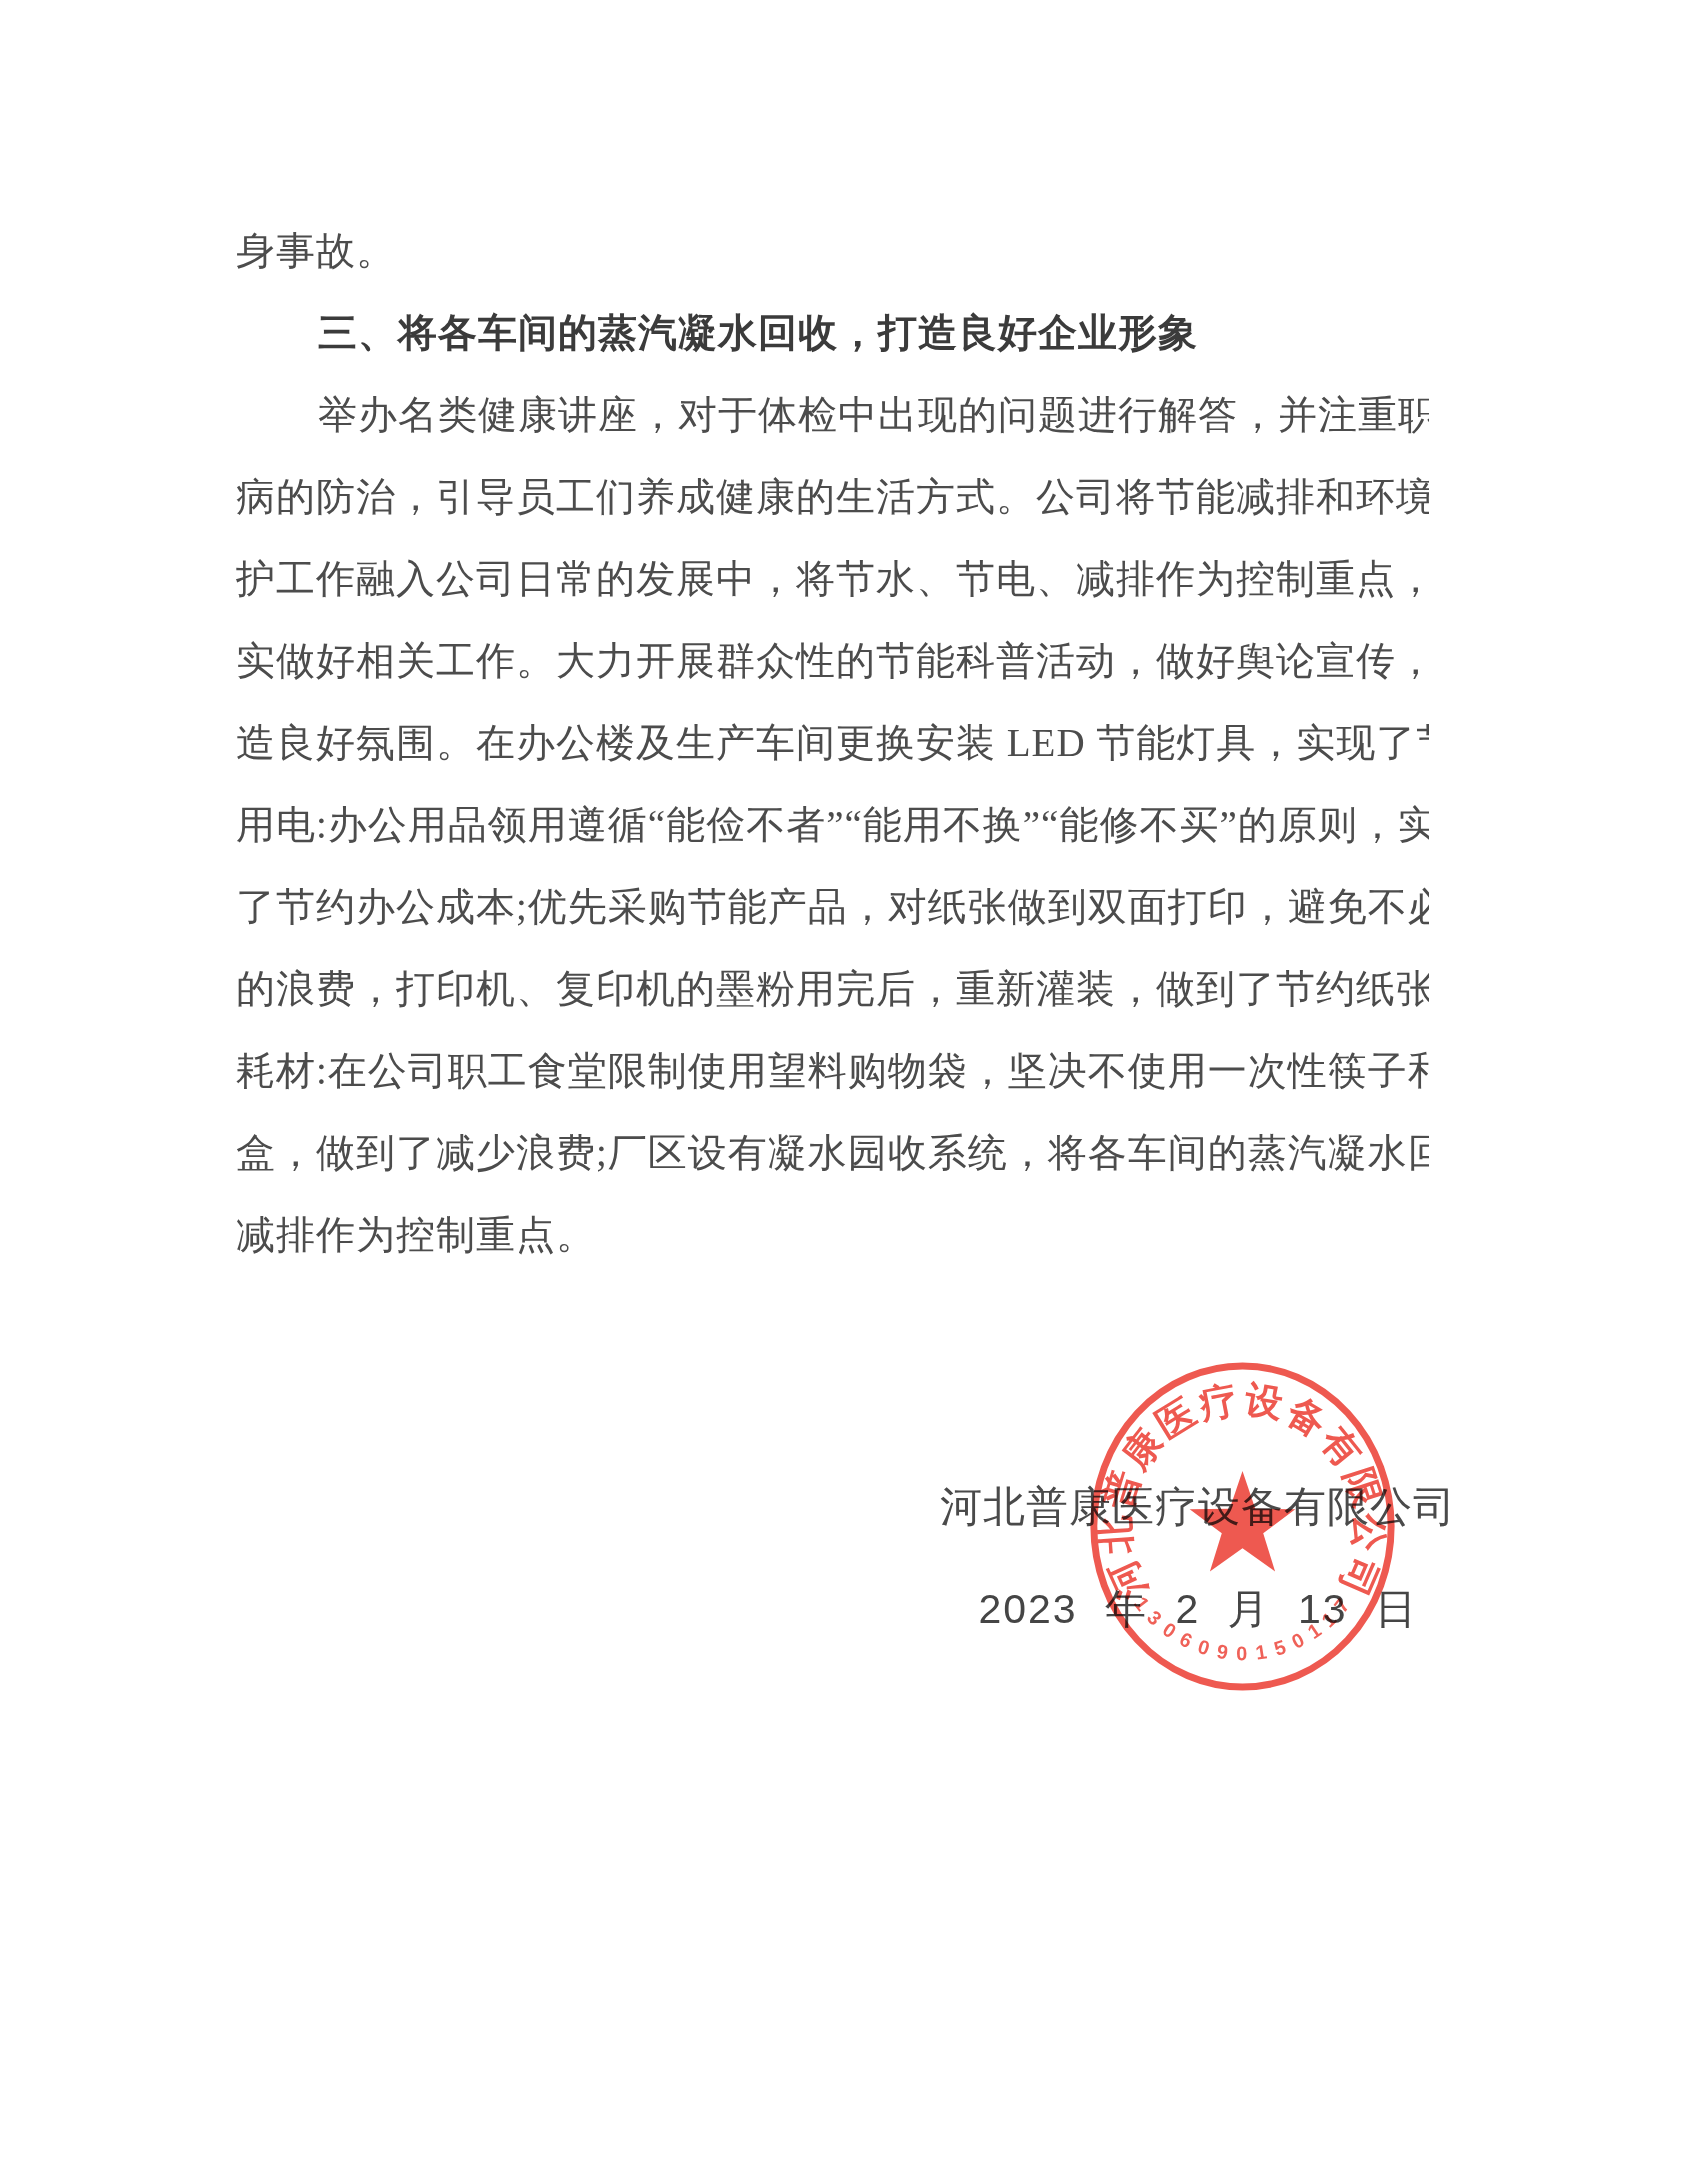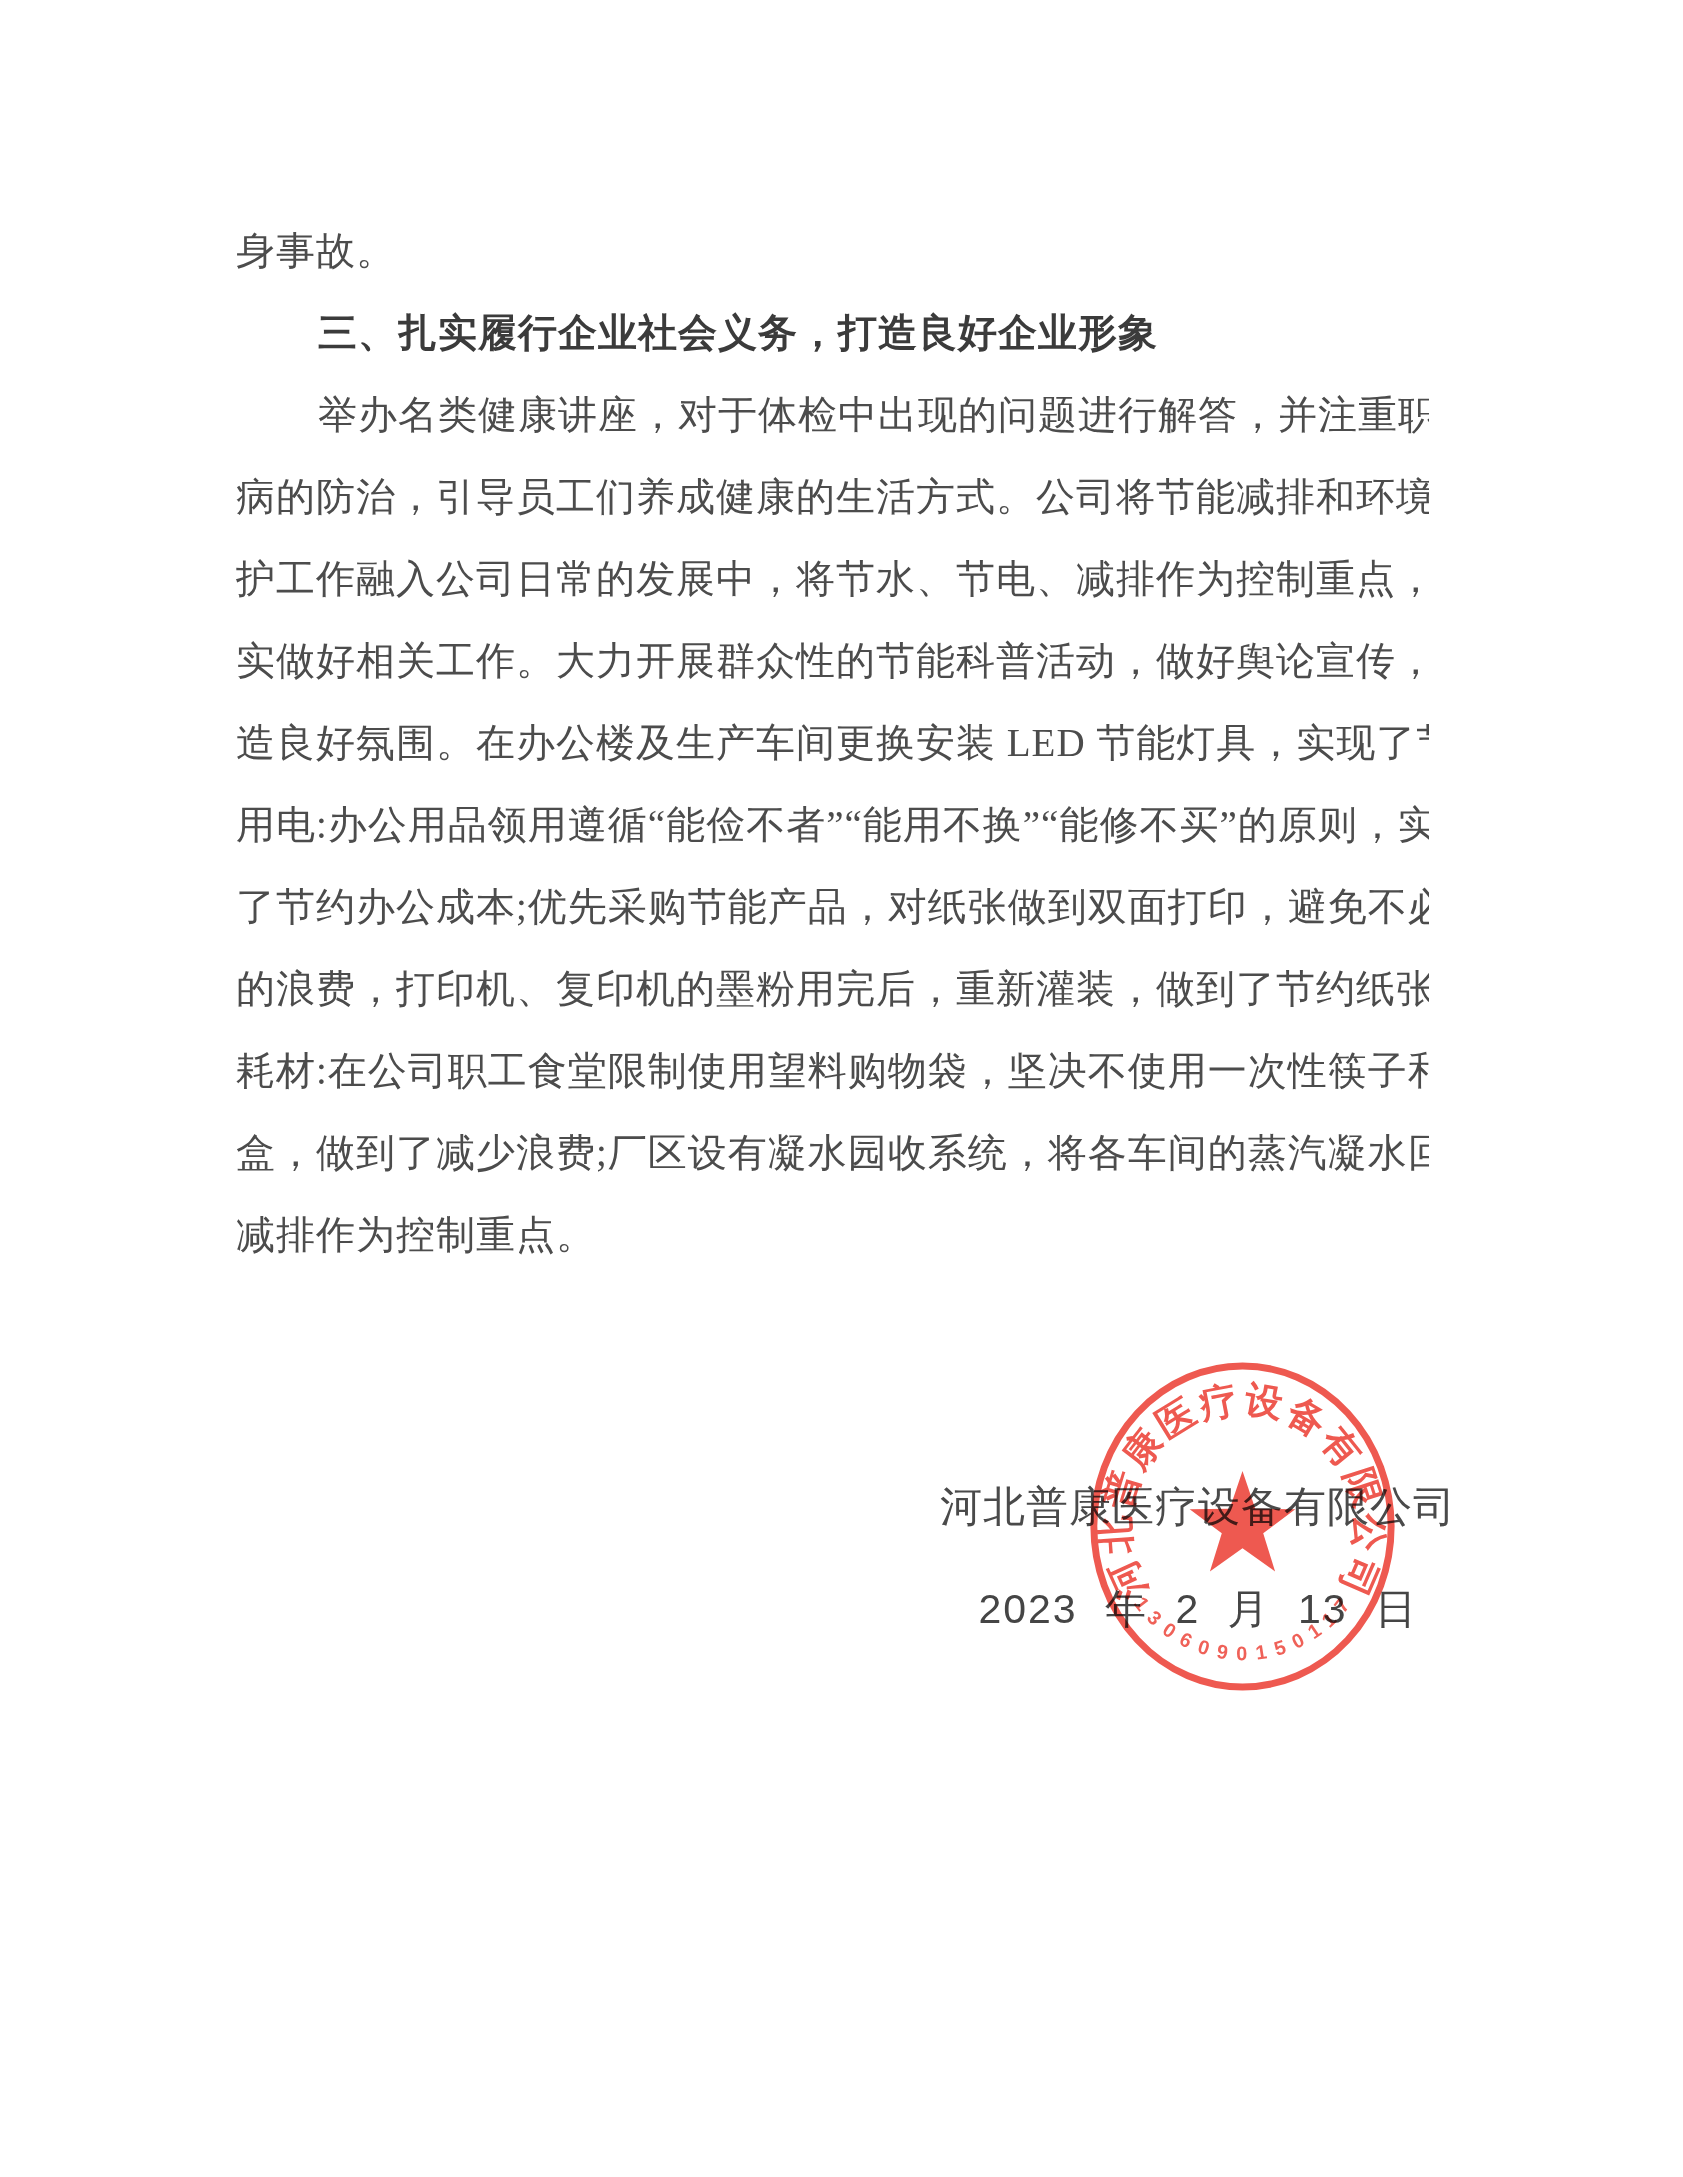--- a/index.html
+++ b/index.html
@@ -79,21 +79,21 @@
     letter-spacing:2px;
   }
 </style>
 </head>
 <body>
 
 <div class="page">
 
   <div class="doc">
     <div class="line">身事故。</div>
-    <div class="line heading indent">三、扎实履行企业社会义务，打造良好企业形象</div>
+    <div class="line heading indent">三、将各车间的蒸汽凝水回收，打造良好企业形象</div>
     <div class="line just indent">举办名类健康讲座，对于体检中出现的问题进行解答，并注重职业</div>
     <div class="line just">病的防治，引导员工们养成健康的生活方式。公司将节能减排和环境保</div>
     <div class="line just">护工作融入公司日常的发展中，将节水、节电、减排作为控制重点，扎</div>
     <div class="line just">实做好相关工作。大力开展群众性的节能科普活动，做好舆论宣传，营</div>
     <div class="line just">造良好氛围。在办公楼及生产车间更换安装 LED 节能灯具，实现了节约</div>
     <div class="line just">用电:办公用品领用遵循“能俭不者”“能用不换”“能修不买”的原则，实现</div>
     <div class="line just">了节约办公成本;优先采购节能产品，对纸张做到双面打印，避免不必要</div>
     <div class="line just">的浪费，打印机、复印机的墨粉用完后，重新灌装，做到了节约纸张和</div>
     <div class="line just">耗材:在公司职工食堂限制使用望料购物袋，坚决不使用一次性筷子和餐</div>
     <div class="line just">盒，做到了减少浪费;厂区设有凝水园收系统，将各车间的蒸汽凝水回收</div>

